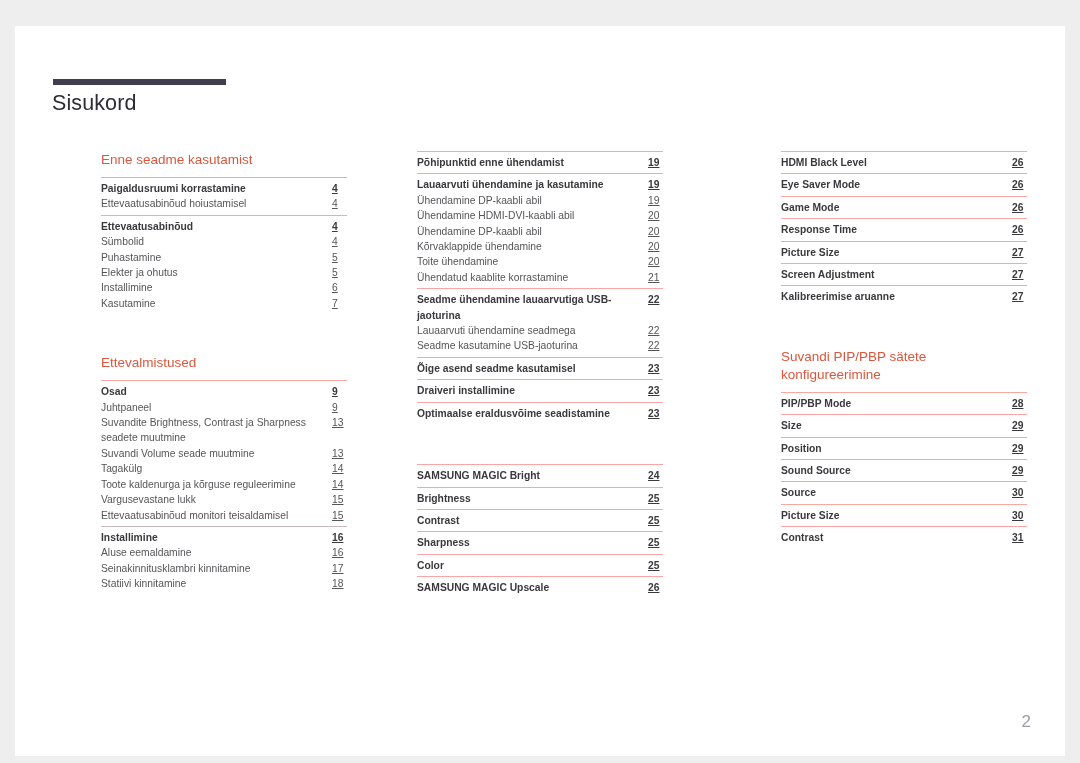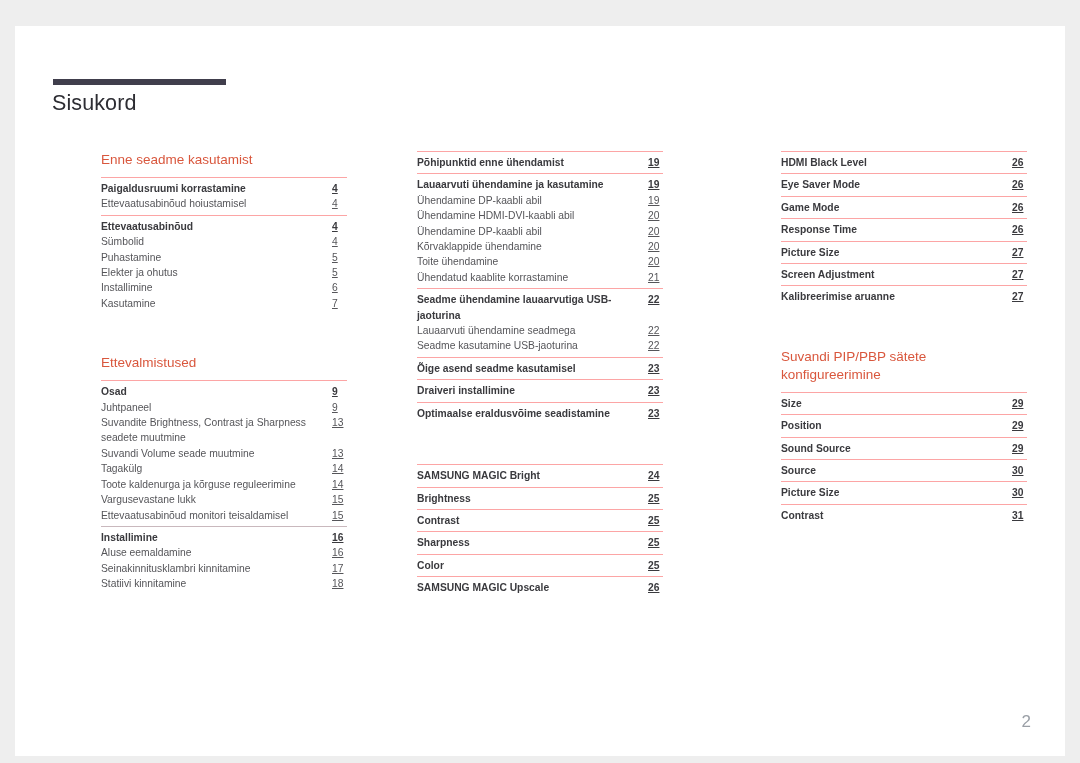--- a/index.html
+++ b/index.html
@@ -379,20 +379,26 @@
               <span class="page-no">27</span>
             </div>
           </div>
         </div>
         <div class="gap-lg"></div>
         <div class="section">
           <div class="section-heading">Suvandi PIP/PBP sätete
 konfigureerimine</div>
           <div class="group">
             <div class="entry bold">
+              <span class="label">PIP/PBP Mode</span>
+              <span class="page-no">28</span>
+            </div>
+          </div>
+          <div class="group">
+            <div class="entry bold">
               <span class="label">Size</span>
               <span class="page-no">29</span>
             </div>
           </div>
           <div class="group">
             <div class="entry bold">
               <span class="label">Position</span>
               <span class="page-no">29</span>
             </div>
           </div>

